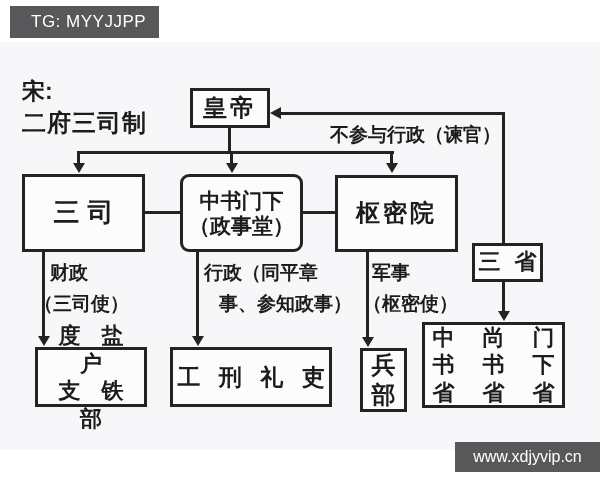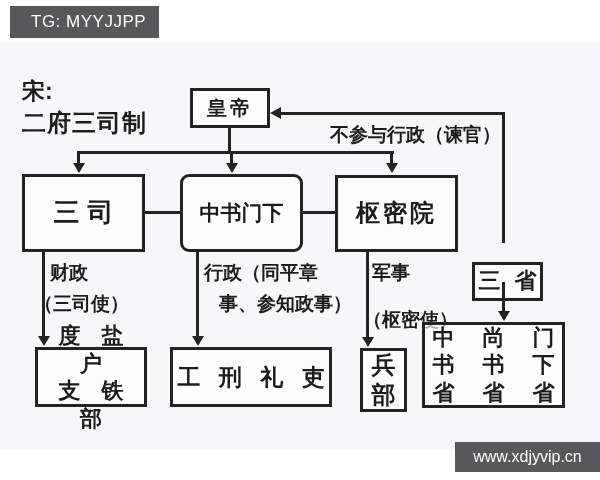--- a/index.html
+++ b/index.html
@@ -34,21 +34,21 @@
     position:absolute; width:0; height:0;
     border-top:6px solid transparent; border-bottom:6px solid transparent;
     border-right:11px solid #232323;
   }
   .lbl { position:absolute; font-weight:bold; color:#1c1c1c; white-space:nowrap; }
 
   .title-block { position:absolute; left:22px; top:76px; font-weight:bold; color:#1c1c1c; }
   .title-line1 { font-size:23px; }
   .title-line2 { font-size:24px; letter-spacing:1px; }
 
-  .fs-emperor { font-size:20px; letter-spacing:3px; }
+  .fs-emperor { font-size:24px; letter-spacing:3px; }
   .fs-sansi { font-size:26px; letter-spacing:8px; text-indent:8px; }
   .fs-zs { font-size:21px; }
   .fs-shumi { font-size:24px; letter-spacing:3px; }
   .fs-sansheng { font-size:22px; word-spacing:8px; }
   .grid-row { font-size:22px; word-spacing:15px; line-height:1.25; }
   .grid-row-4 { font-size:23px; word-spacing:12px; line-height:1.25; }
   .grid-row-3p { font-size:22px; word-spacing:22px; line-height:1.25; }
   .bing-char { font-size:24px; line-height:1.25; }
   .edge-lbl-1 { font-size:19px; }
   .edge-lbl-2 { font-size:19px; }
@@ -86,46 +86,47 @@
 <div class="hline" style="left:281px; top:112px; width:224px; height:3px;"></div>
 <div class="arr-left" style="left:270px; top:107px;"></div>
 <div class="vline" style="left:502px; top:112px; width:3px; height:131px;"></div>
 <div class="lbl edge-lbl-1" style="left:330px; top:122px;">不参与行政（谏官）</div>
 
 <div class="node fs-sansi" style="left:22px; top:174px; width:123px; height:78px;">
   <span>三司</span>
 </div>
 <div class="node fs-zs" style="left:180px; top:174px; width:123px; height:78px;border-radius:9px;">
   <div>中书门下</div>
+  <div>（政事堂）</div>
 </div>
 <div class="node fs-shumi" style="left:335px; top:175px; width:123px; height:77px;">
   <span>枢密院</span>
 </div>
 
 <div class="hline" style="left:145px; top:211px; width:35px; height:3px;"></div>
 <div class="hline" style="left:303px; top:211px; width:32px; height:3px;"></div>
 
-<div class="node fs-sansheng" style="left:472px; top:243px; width:71px; height:39px;margin-top:19px;">
+<div class="node fs-sansheng" style="left:472px; top:243px; width:71px; height:39px;">
   <span>三 省</span>
 </div>
 
 <div class="vline" style="left:42px; top:252px; width:3px; height:85px;"></div>
 <div class="arr-down" style="left:38px; top:336px;"></div>
 <div class="lbl edge-lbl-2" style="left:50px; top:260px;">财政</div>
 <div class="lbl edge-lbl-2" style="left:34px; top:291px;">（三司使）</div>
 
 <div class="vline" style="left:196px; top:252px; width:3px; height:85px;"></div>
 <div class="arr-down" style="left:192px; top:336px;"></div>
 <div class="lbl edge-lbl-2" style="left:204px; top:260px;">行政（同平章</div>
 <div class="lbl edge-lbl-2" style="left:195px; top:291px;margin-left:24px;">事、参知政事）</div>
 
 <div class="vline" style="left:366px; top:252px; width:3px; height:86px;"></div>
 <div class="arr-down" style="left:362px; top:337px;"></div>
 <div class="lbl edge-lbl-2" style="left:372px; top:260px;font-family:Liberation Mono, monospace;">军事</div>
-<div class="lbl edge-lbl-2" style="left:363px; top:307px;">（枢密使）</div>
+<div class="lbl edge-lbl-2" style="left:363px; top:291px;">（枢密使）</div>
 
 <div class="vline" style="left:502px; top:282px; width:3px; height:30px;"></div>
 <div class="arr-down" style="left:498px; top:311px;"></div>
 
 <div class="node" style="left:35px; top:347px; width:112px; height:60px;">
   <div class="grid-row">度 盐 户</div>
   <div class="grid-row">支 铁 部</div>
 </div>
 
 <div class="node" style="left:170px; top:347px; width:162px; height:60px;">

